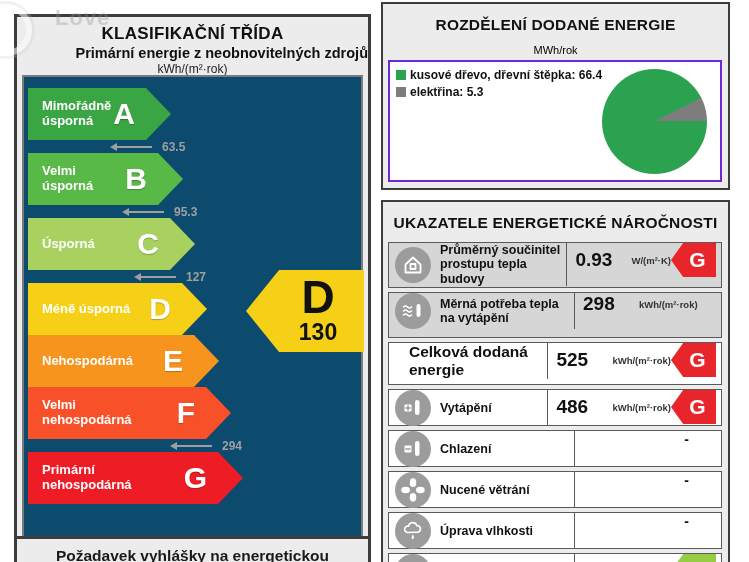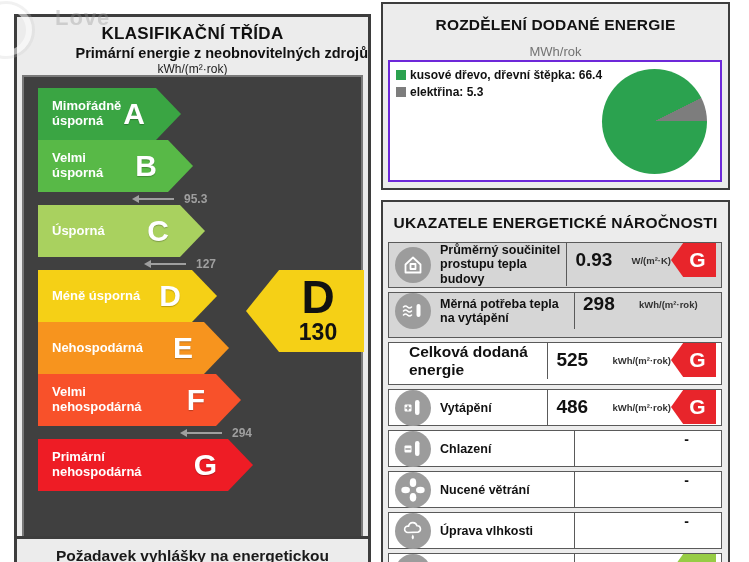--- a/index.html
+++ b/index.html
@@ -15,21 +15,21 @@
   .pie-panel    { left:381px; top:2px;   width:349px; height:188px; border-width:2.5px; }
   .ind-panel    { left:381px; top:200px; width:349px; height:376px; border-width:2.5px; }
 
   
   .lp-title { text-align:center; font-size:17px; font-weight:bold; color:#111; padding-top:7px; letter-spacing:.3px;}
   .lp-sub   { text-align:right; font-size:14.5px; font-weight:bold; color:#111; margin-top:1px; }
   .lp-unit  { text-align:center; font-size:12px; color:#222; margin-top:1px; }
 
   
   .arrows-box { position:absolute; left:5px; top:58px; width:341px; height:464px;
-                background:#404040; border:2px solid #7a7a7a; padding:11px 0 0 14px; }
+                background:#0c4a6e; border:2px solid #7a7a7a; padding:11px 0 0 4px; }
   .class-row { height:52px; display:flex; align-items:center; color:#fff;
                clip-path:polygon(0 0, calc(100% - 25px) 0, 100% 50%, calc(100% - 25px) 100%, 0 100%); }
   .class-label { font-size:13px; font-weight:bold; line-height:1.15; padding-left:14px; max-width:120px; }
   .class-letter { font-size:30px; font-weight:bold; margin-left:auto; margin-right:36px;
                   text-shadow:0 1px 1px rgba(0,0,0,.25); }
   .w-a{width:143px}.w-b{width:155px}.w-c{width:167px}.w-d{width:179px}.w-e{width:191px}.w-f{width:203px}.w-g{width:215px}
   .c-a{background:#3aa543}.c-b{background:#58b947}.c-c{background:#a9d15f}.c-d{background:#f5d016}
   .c-e{background:#f7941e}.c-f{background:#f8512a}.c-g{background:#ee1c25}
 
   .threshold { height:13px; display:flex; align-items:center; font-size:12px; color:#9f9f9f; font-weight:bold; }
@@ -42,21 +42,21 @@
 
   .indicator { position:absolute; left:222px; top:193px; width:118px; height:82px; background:#f5d016;
                clip-path:polygon(0 50%, 28% 0, 100% 0, 100% 100%, 28% 100%);
                display:flex; flex-direction:column; align-items:center; justify-content:center;
                padding-left:26px; color:#111; }
   .ind-letter { font-size:46px; font-weight:bold; line-height:.85; }
   .ind-value  { font-size:23px; font-weight:bold; line-height:1; margin-top:3px; }
 
   
   .rp-title { text-align:center; font-size:15.5px; font-weight:bold; color:#111; padding-top:12px; letter-spacing:.2px;}
-  .rp-sub   { text-align:center; font-size:13px; color:#737373; margin-top:10px; }
+  .rp-sub   { text-align:center; font-size:11px; color:#000000; margin-top:10px; }
   .pie-box  { position:absolute; left:5px; top:56px; width:334px; height:122px;
               background:#fff; border:2px solid #6d28d9; }
   .legend { position:absolute; left:6px; top:6px; }
   .legend-item { display:flex; align-items:center; font-size:12px; font-weight:bold; color:#111; margin-bottom:3px; }
   .sq { width:10px; height:10px; display:inline-block; margin-right:4px; }
   .sq-green{ background:#2ba24f; } .sq-gray{ background:#7d7d7d; }
   .pie { position:absolute; left:212px; top:7px; width:105px; height:105px; border-radius:50%;
          background:conic-gradient(#2ba24f 0deg 63deg, #7d7d7d 63deg 90deg, #2ba24f 90deg 360deg); }
 
   
@@ -95,20 +95,24 @@
   <div class="panel left-panel">
     <div class="lp-title">KLASIFIKAČNÍ TŘÍDA</div>
     <div class="lp-sub">Primární energie z neobnovitelných zdrojů</div>
     <div class="lp-unit">kWh/(m²·rok)</div>
 
     <div class="arrows-box">
       <div class="class-row c-a w-a">
         <span class="class-label">Mimořádně úsporná</span>
         <span class="class-letter">A</span>
       </div>
+      <div class="threshold m-a">
+        <span class="th-line"></span>
+        <span>63.5</span>
+      </div>
       <div class="class-row c-b w-b">
         <span class="class-label">Velmi úsporná</span>
         <span class="class-letter">B</span>
       </div>
       <div class="threshold m-b">
         <span class="th-line"></span>
         <span>95.3</span>
       </div>
       <div class="class-row c-c w-c">
         <span class="class-label">Úsporná</span>

